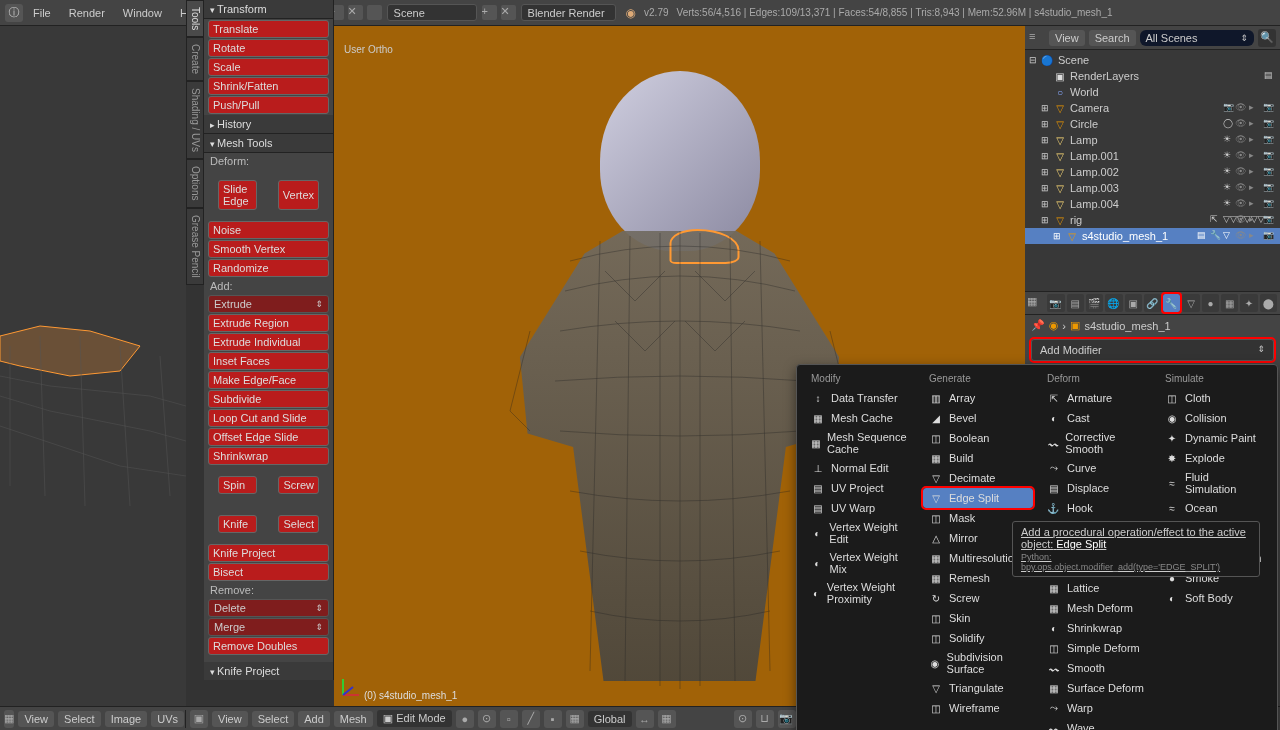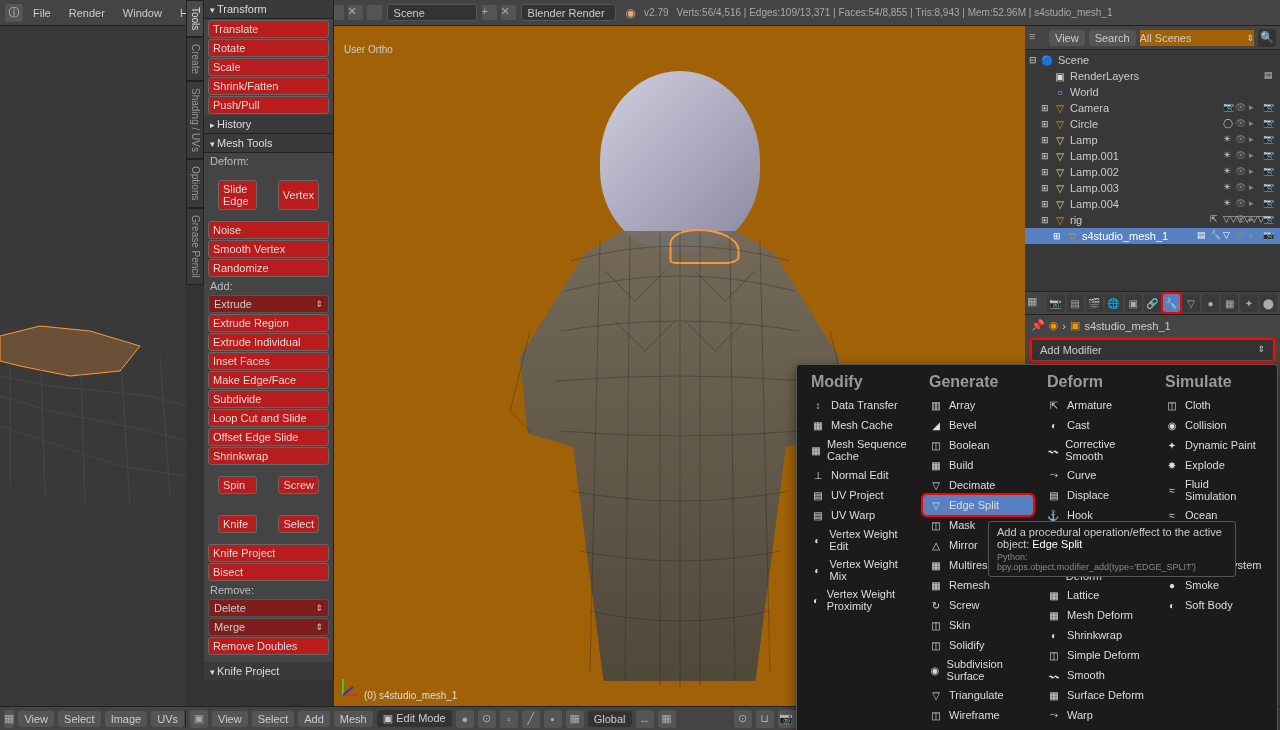--- a/index.html
+++ b/index.html
@@ -26,21 +26,21 @@
 .tool-panel .drop { background:#7f1d1d; border:1px solid #555; margin:1px 4px; padding:2px 5px; border-radius:3px; color:#ccc; display:flex; justify-content:space-between; align-items:center;}
 .tool-panel .drop::after{ content:"⇕"; font-size:9px;}
 .viewport { position:absolute; left:334px; top:26px; right:255px; bottom:24px; background:#a16207;text-align:center; }
 .viewport .lbl { position:absolute; top:18px; left:10px; color:#ccc; font-size:10px;}
 .viewport .obj-name { position:absolute; bottom:5px; left:30px; color:#ddd; font-size:10px;}
 .viewport .axis {position:absolute; bottom:5px; left:5px;}
 .right-panel { width:255px; background:#444; position:absolute; right:0; top:26px; bottom:0; display:flex; flex-direction:column;}
 .outliner { flex:0 0 265px; background:#383838; overflow:hidden;}
 .outliner-hdr { height:24px; background:#444; display:flex; align-items:center; padding:0 4px; gap:4px; border-bottom:1px solid #222;}
 .outliner-hdr .btn{ background:#555; padding:2px 6px; border-radius:3px; color:#ccc; cursor:pointer;}
-.outliner-hdr .dd { background:#a16207; padding:2px 0; border-radius:0; color:#ccc; flex:1; display:flex; align-items:center; justify-content:space-between;}
+.outliner-hdr .dd { background:#0f172a; padding:2px 6px; border-radius:6px; color:#ccc; flex:1; display:flex; align-items:center; justify-content:space-between;}
 .outliner-hdr .dd::after{content:"⇕"; font-size:9px;}
 .outliner-hdr .search{width:18px;height:18px;background:#333;border-radius:3px;display:flex;align-items:center;justify-content:center;}
 .tree { padding:2px 0;}
 .tree-row { display:flex; align-items:center; padding:1px 4px; color:#ccc; height:16px;}
 .tree-row.sel{background:#5680c2; color:#fff;}
 .tree-row .exp{width:12px; font-size:9px; cursor:pointer;}
 .tree-row .ico{width:14px; height:14px; margin-right:3px; display:inline-flex; align-items:center; justify-content:center; font-size:10px;}
 .tree-row .nm{flex:1;}
 .tree-row .ctrl{display:flex; gap:1px;}
 .tree-row .c{width:13px; height:13px; font-size:9px; color:#888; cursor:pointer;}
@@ -57,25 +57,25 @@
 .prop-tabs { height:24px; background:#444; display:flex; align-items:center; padding:0 2px; border-top:1px solid #222; border-bottom:1px solid #222;}
 .prop-tabs .pt{width:18px;height:18px;margin:0 1px;background:#3a3a3a;border-radius:2px;display:flex;align-items:center;justify-content:center;font-size:10px;cursor:pointer;}
 .prop-tabs .pt.active{background:#5680c2;}
 .prop-tabs .pt.hl{outline:2px solid red;}
 .breadcrumb{padding:4px 6px; display:flex; align-items:center; gap:4px; color:#ccc;}
 .breadcrumb .ico{font-size:11px;}
 .add-mod{margin:3px 6px; background:#333; border:1px solid #555; border-radius:3px; padding:4px 8px; color:#ccc; cursor:pointer; display:flex; justify-content:space-between;outline:2px solid red;}
 .add-mod::after{content:"⇕"; font-size:9px;}
 .modifier-menu{position:absolute; left:796px; top:364px; background:#1b1b1b; border:1px solid #555; border-radius:4px; padding:4px; display:flex; z-index:100; box-shadow:0 4px 12px rgba(0,0,0,0.5);}
 .mcol{width:118px; padding:0 4px;}
-.mcol .mh{color:#999; padding:4px 6px; font-size:16px;font-weight:bold;}
+.mcol .mh{color:#999; padding:4px 6px; font-size:10px;}
 .mcol .mi{display:flex; align-items:center; padding:3px 6px; color:#ddd; cursor:pointer; border-radius:3px; gap:6px;}
 .mcol .mi.sel{background:#5680c2; outline:2px solid red;}
 .mcol .mi .mico{width:14px;height:14px;font-size:10px;display:inline-flex;align-items:center;justify-content:center;}
-.tooltip-box{position:absolute;left:988px;top:521px;background:#1b1b1b;border:1px solid #555;padding:4px 8px;border-radius:3px;z-index:101;width:248px;color:#ccc;font-size:10px;}
+.tooltip-box{position:absolute;left:1012px;top:521px;background:#1b1b1b;border:1px solid #555;padding:4px 8px;border-radius:3px;z-index:101;width:248px;color:#ccc;font-size:10px;text-decoration:underline;}
 .tooltip-box .py{color:#888;font-size:9px;margin-top:2px;}
 .bottom-bar{position:absolute;bottom:0;left:0;right:0;height:24px;background:#444;display:flex;align-items:center;border-top:1px solid #222;}
 .bottom-bar .sec{display:flex;align-items:center;padding:0 4px;gap:4px;}
 .bottom-bar .btn{background:#555;padding:2px 6px;border-radius:3px;color:#ccc;cursor:pointer;}
 .bottom-bar .dd{background:#333;padding:2px 6px;border-radius:3px;color:#ccc;}
 .bottom-bar .icn{width:18px;height:18px;background:#555;border-radius:3px;display:flex;align-items:center;justify-content:center;cursor:pointer;}
 .uv-wire{width:186px;height:680px;position:relative;overflow:hidden;}
 .fake-mesh{position:absolute;left:50%;top:45px;transform:translateX(-50%);width:440px;height:620px;}
 .head{width:160px;height:180px;background:linear-gradient(135deg,#d0cfe0,#8a88a0);border-radius:50% 50% 45% 45%;margin:0 auto;position:relative;}
 .body-mesh{position:absolute;top:160px;left:50%;transform:translateX(-50%);width:380px;height:450px;background:linear-gradient(180deg,#706a60,#4a463e);clip-path:polygon(35% 0,65% 0,75% 5%,92% 28%,90% 45%,78% 48%,70% 100%,30% 100%,22% 48%,10% 45%,8% 28%,25% 5%);opacity:0.92;}

